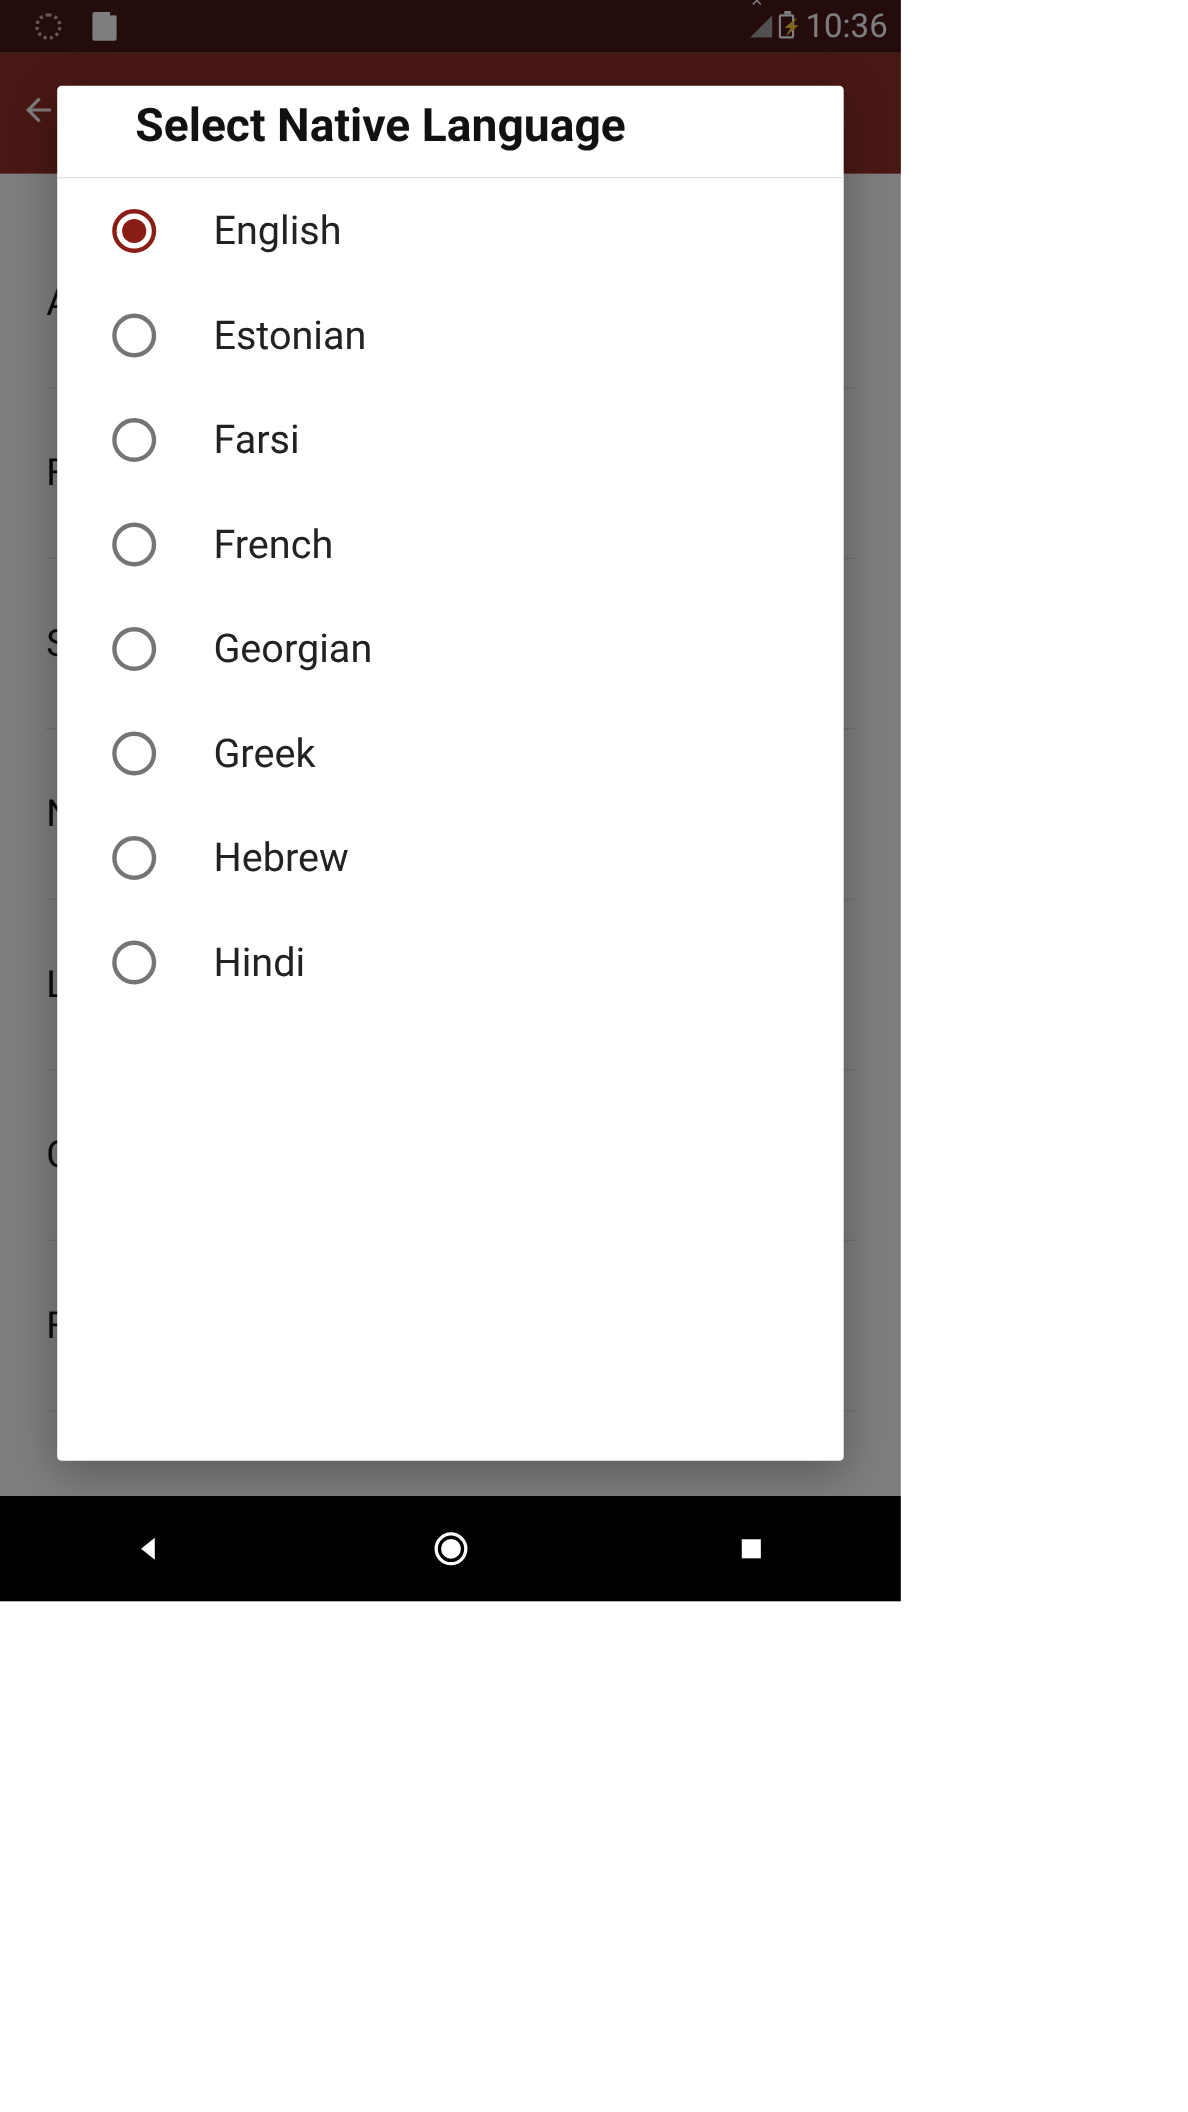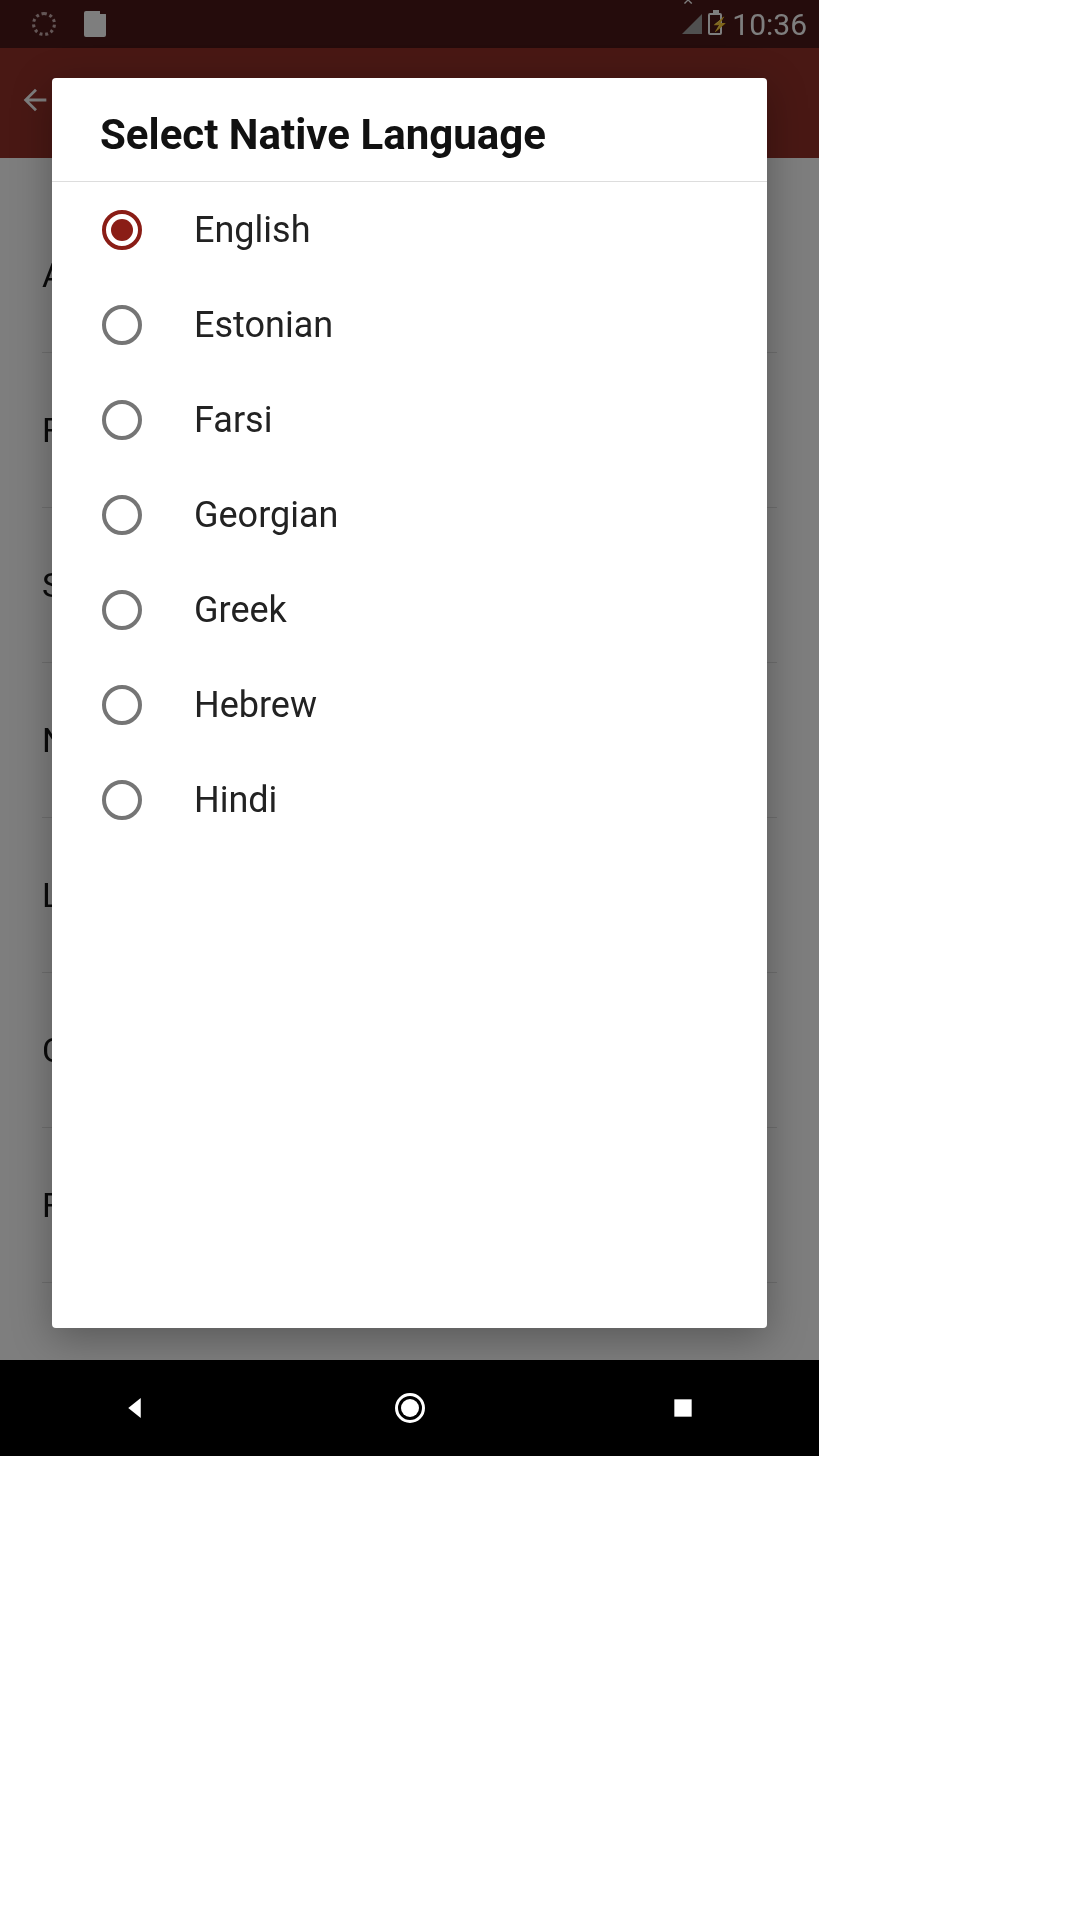--- a/index.html
+++ b/index.html
@@ -79,24 +79,25 @@
       position: absolute;
       left: 52px; right: 52px;
       top: 78px; bottom: 128px;
       background: #fff;
       border-radius: 4px;
       box-shadow: 0 10px 40px rgba(0,0,0,0.3);
       display:flex; flex-direction:column;
       overflow:hidden;
     }
     .dialog-title {
-      padding: 32px 48px 22px 48px;
+      padding: 12px 48px 22px 48px;
       font-size: 42px;
       font-weight: 700;
       color:#111;
+      margin-left:23px;
     }
     .dialog-divider {
       height:1px; background:#ddd; margin:0;
     }
     .options {
       flex:1; overflow-y:auto;
       position:relative;
       text-align:center;
     }
     .option-row {
@@ -186,20 +187,24 @@
         <div class="option-row">
           <div class="radio"></div>
           <span class="option-label">Estonian</span>
         </div>
         <div class="option-row">
           <div class="radio"></div>
           <span class="option-label">Farsi</span>
         </div>
         <div class="option-row">
           <div class="radio"></div>
+          <span class="option-label">French</span>
+        </div>
+        <div class="option-row">
+          <div class="radio"></div>
           <span class="option-label">Georgian</span>
         </div>
         <div class="option-row">
           <div class="radio"></div>
           <span class="option-label">Greek</span>
         </div>
         <div class="option-row">
           <div class="radio"></div>
           <span class="option-label">Hebrew</span>
         </div>

